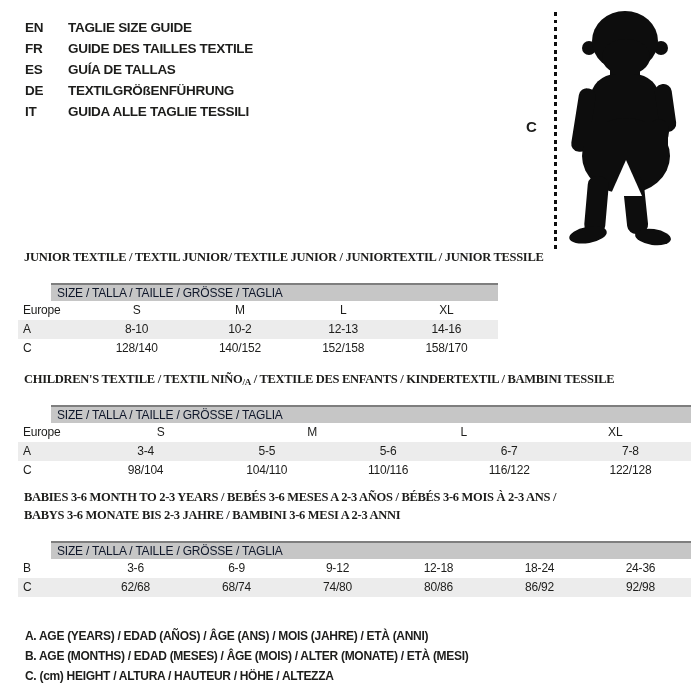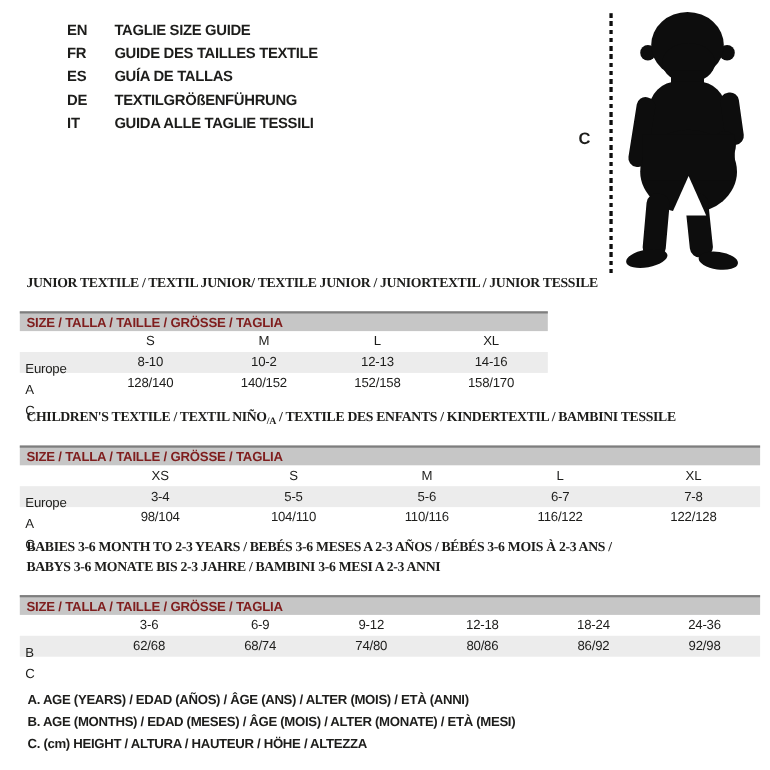--- a/index.html
+++ b/index.html
@@ -7,43 +7,43 @@
     position:relative;
     width:700px;height:700px;
     background:#ffffff;
     font-family:"Liberation Sans", sans-serif;
     color:var(--text,#1d1d1b);
     overflow:hidden;
   }
   
   .lang{position:absolute;left:25px;top:17px;font-weight:bold;font-size:13.5px;line-height:21px;letter-spacing:-0.3px;}
   .lang-row{display:flex;}
-  .lang-code{width:43px;margin-left:36px;}
+  .lang-code{width:43px;}
   
   .figure{position:absolute;left:518px;top:8px;width:182px;height:240px;}
   .dotline{
     position:absolute;left:36px;top:4px;width:3px;height:238px;
     background:repeating-linear-gradient(to bottom,var(--sil,#0d0d0d) 0 4px,transparent 4px 7.5px);
   }
   .c-label{position:absolute;left:8px;top:110px;font-weight:bold;font-size:15px;}
   .kid{position:absolute;left:42px;top:0;width:140px;height:240px;color:var(--sil,#0d0d0d);}
   
   .tbl{position:absolute;left:18px;}
   .tbl-title{font-weight:bold;font-size:12.5px;letter-spacing:-0.3px;margin-left:6px;margin-bottom:18px;white-space:nowrap;font-family:Liberation Serif, serif;}
   .tbl-title.two{line-height:18px;margin-bottom:17px;}
   .subscr{font-size:9px;vertical-align:-2px;}
   .tbl-head{
     height:16px;line-height:16px;background:var(--hdr-bg,#c6c6c6);
     border-top:2px solid var(--hdr-border,#7e7e7e);
-    font-weight:bold;font-size:12px;color:#7f1d1d;
-    padding-left:6px;letter-spacing:-0.2px;
+    font-weight:normal;font-size:12px;color:#0f172a;
+    padding-left:6px;letter-spacing:-0.2px;margin-left:33px;
   }
   .row{display:flex;height:19px;line-height:19px;font-size:12px;letter-spacing:-0.2px;}
   .row.shaded{background:var(--shade,#ececec);}
-  .cl{width:62px;padding-left:5px;text-align:left;margin-top:25px;}
+  .cl{width:62px;padding-left:5px;text-align:left;}
   .c{flex:1;text-align:center;}
   
   .legend{position:absolute;left:25px;top:626px;font-weight:bold;font-size:12px;line-height:20px;letter-spacing:-0.3px;}
 </style>
 </head>
 <body>
 
 <div class="page">
 
   <div class="lang">
@@ -118,21 +118,20 @@
       <div class="c">152/158</div>
       <div class="c">158/170</div>
     </div>
   </section>
 
   <section class="tbl" style="top:372px;width:673px;">
     <div class="tbl-title"><span>CHILDREN'S TEXTILE / TEXTIL NIÑO</span><span class="subscr">/A</span><span> / TEXTILE DES ENFANTS / KINDERTEXTIL / BAMBINI TESSILE</span></div>
     <div class="tbl-head">SIZE / TALLA / TAILLE / GRÖSSE / TAGLIA</div>
     <div class="row">
       <div class="cl">Europe</div>
-      <div class="c">XS</div>
       <div class="c">S</div>
       <div class="c">M</div>
       <div class="c">L</div>
       <div class="c">XL</div>
     </div>
     <div class="row shaded">
       <div class="cl">A</div>
       <div class="c">3-4</div>
       <div class="c">5-5</div>
       <div class="c">5-6</div>
@@ -169,18 +168,18 @@
       <div class="c">62/68</div>
       <div class="c">68/74</div>
       <div class="c">74/80</div>
       <div class="c">80/86</div>
       <div class="c">86/92</div>
       <div class="c">92/98</div>
     </div>
   </section>
 
   <div class="legend">
-    <div>A. AGE (YEARS) / EDAD (AÑOS) / ÂGE (ANS) / ALTER (MOIS) / ETÀ (ANNI)</div>
+    <div>A. AGE (YEARS) / EDAD (AÑOS) / ÂGE (ANS) / MOIS (JAHRE) / ETÀ (ANNI)</div>
     <div>B. AGE (MONTHS) / EDAD (MESES) / ÂGE (MOIS) / ALTER (MONATE) / ETÀ (MESI)</div>
     <div>C. (cm) HEIGHT / ALTURA / HAUTEUR / HÖHE / ALTEZZA</div>
   </div>
 
 </div>
 
 </body></html>

